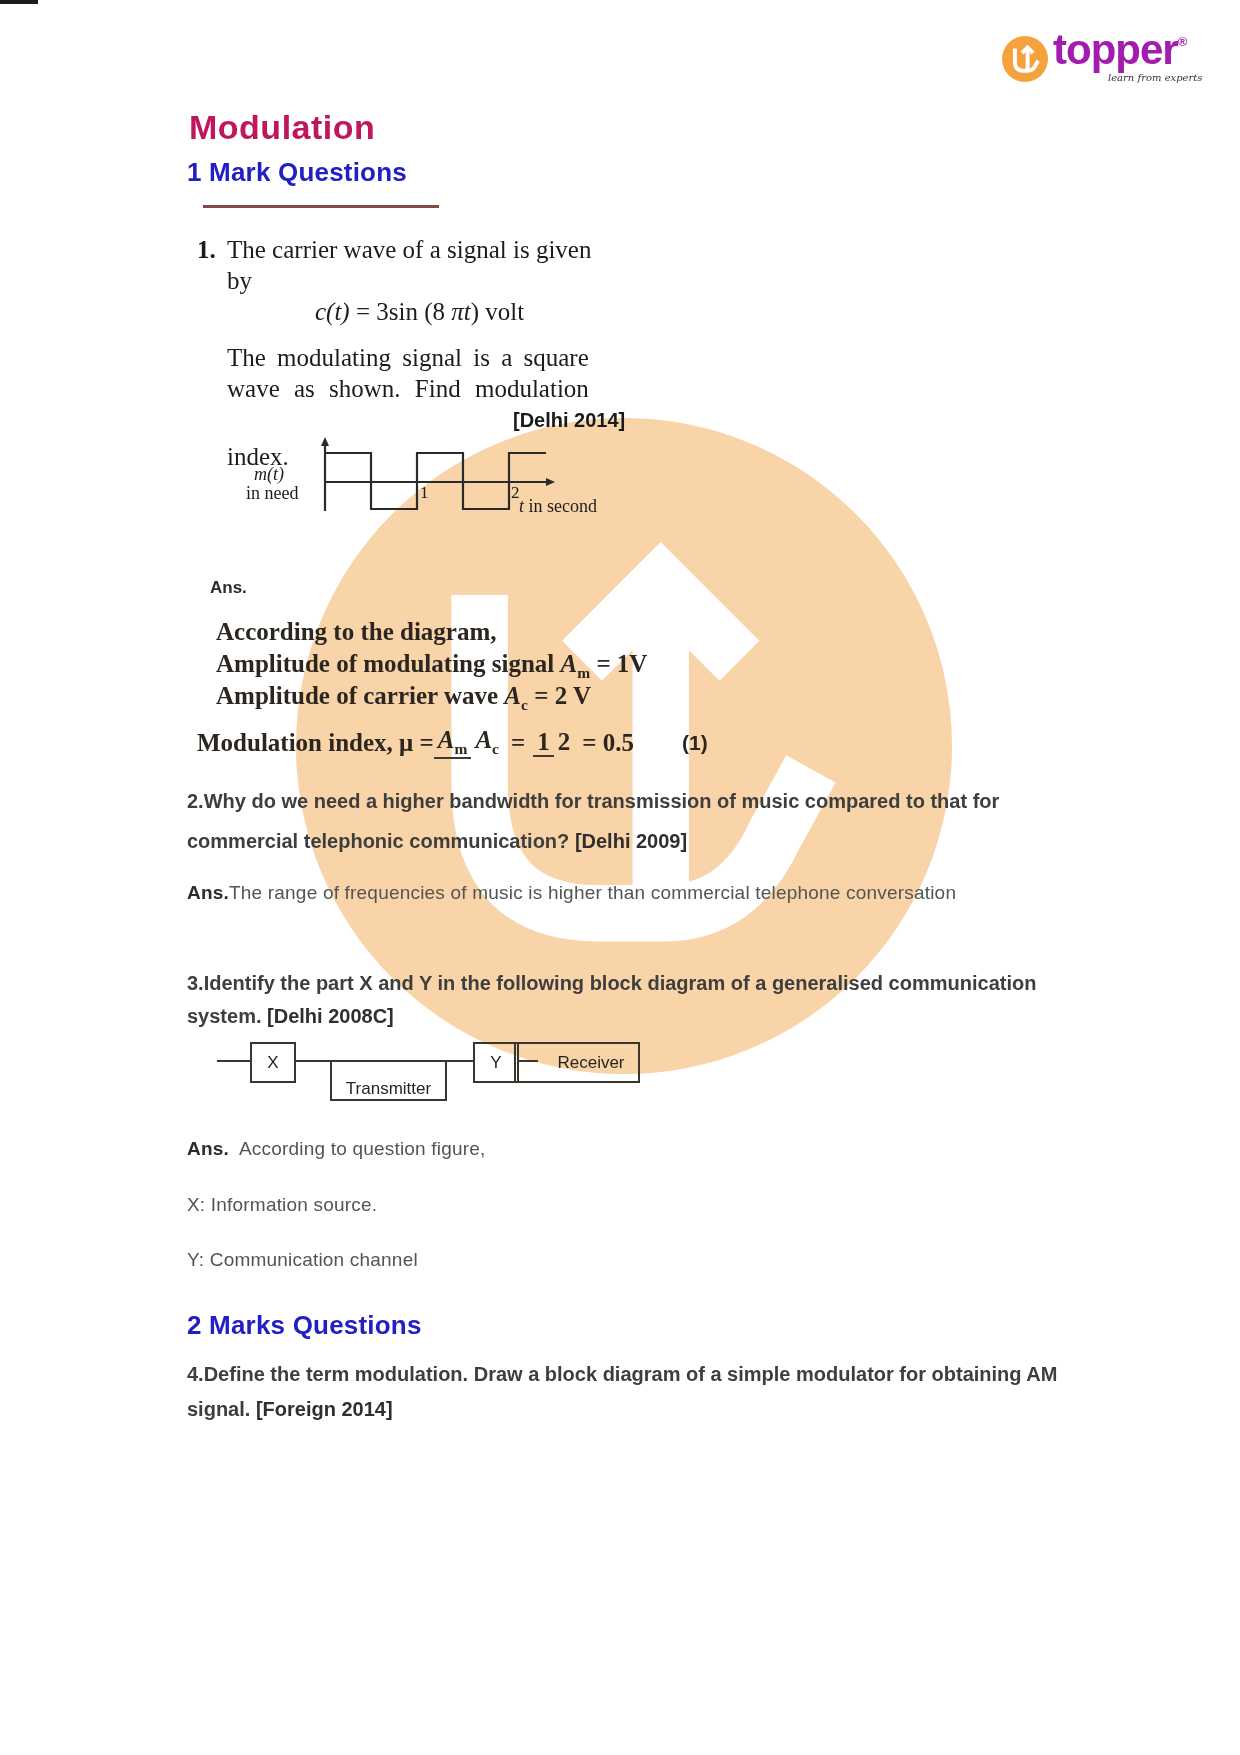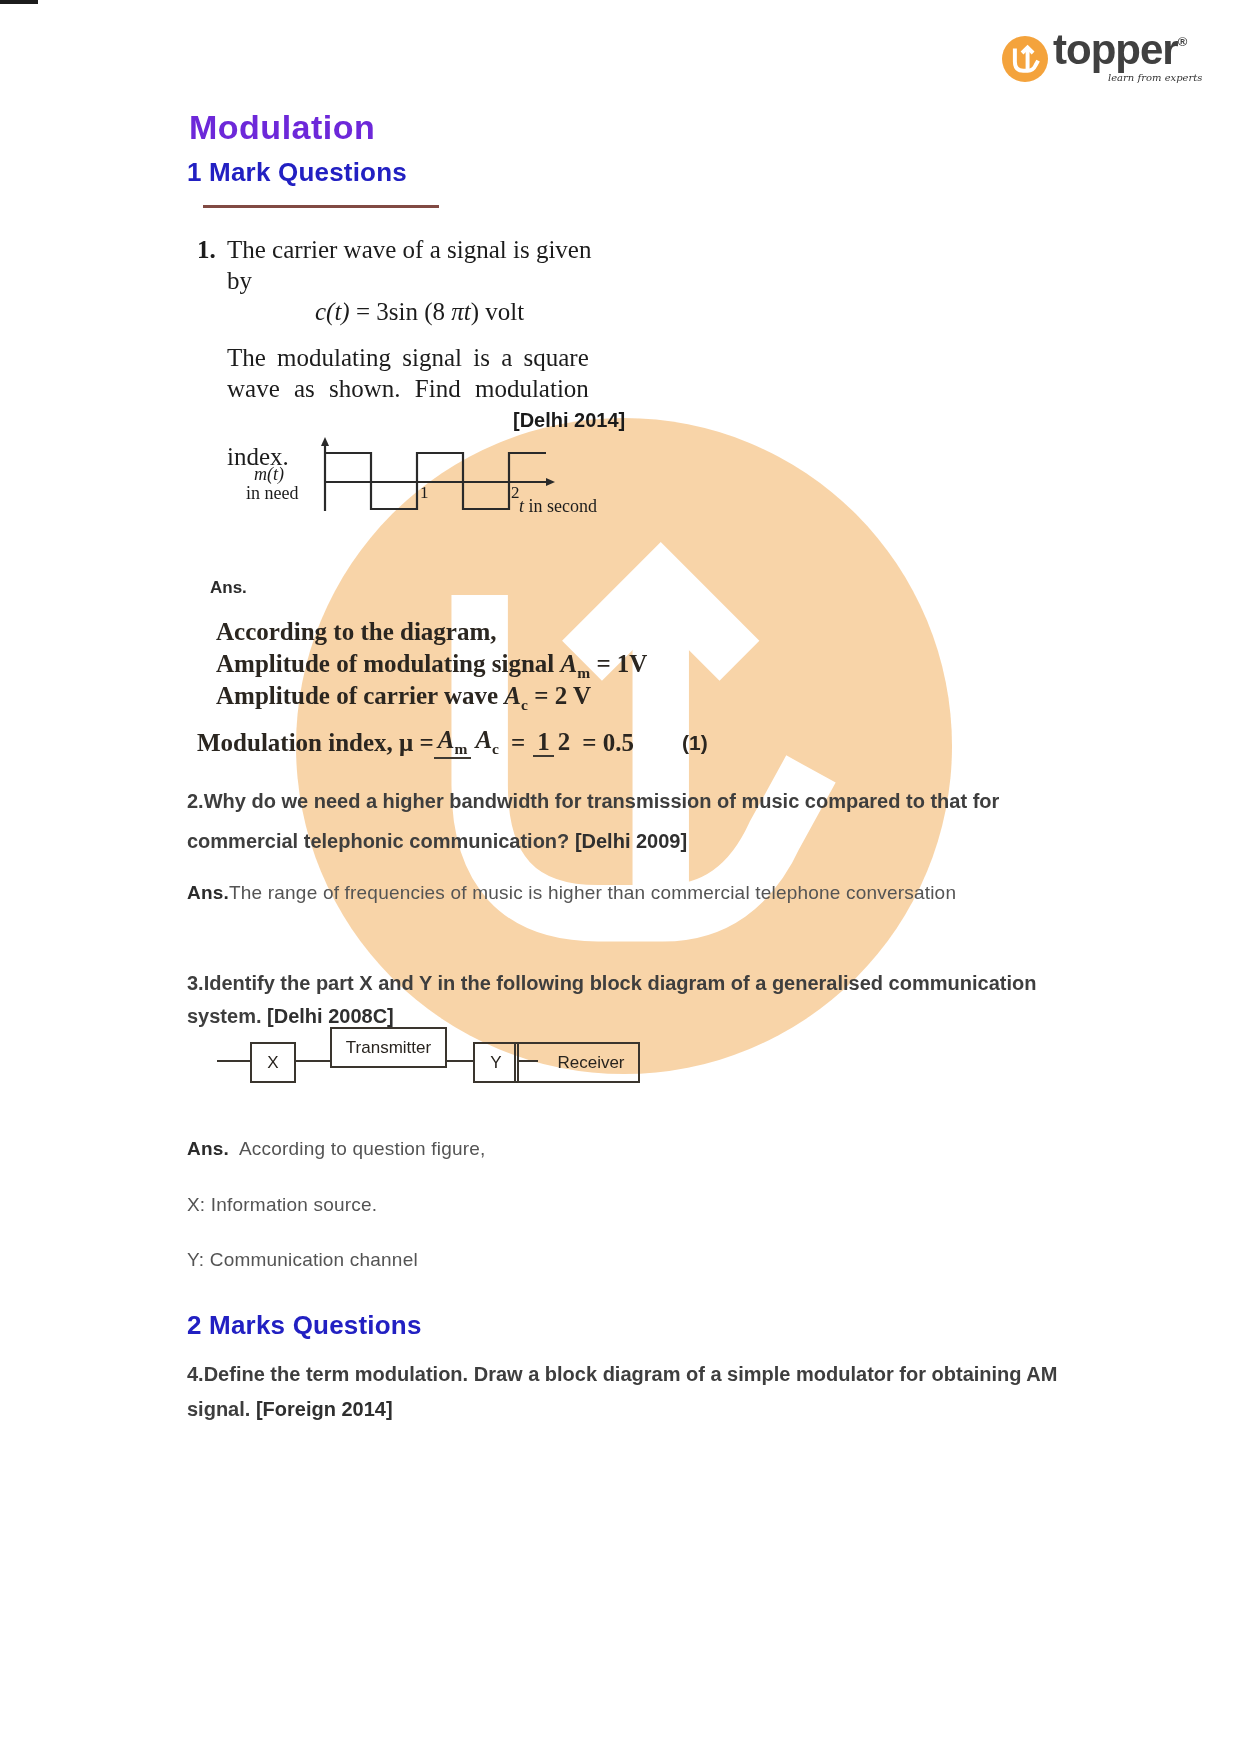--- a/index.html
+++ b/index.html
@@ -5,38 +5,38 @@
   html,body{margin:0;padding:0;background:#ffffff;}
   .page{position:relative;width:1240px;height:1755px;background:#ffffff;overflow:hidden;
         font-family:"Liberation Sans",sans-serif;}
   .abs{position:absolute;white-space:nowrap;}
   
   .serif{font-family:"Liberation Serif",serif;color:#1c1c1c;font-size:25px;}
   .serifb{font-family:"Liberation Serif",serif;color:#2b2620;font-weight:700;font-size:25px;}
   .sans{font-family:"Liberation Sans",sans-serif;}
   .it{font-style:italic;}
   
-  .title{font-size:34px;font-weight:800;color:#6d28d9;letter-spacing:.5px;}
+  .title{font-size:34px;font-weight:800;color:#be185d;letter-spacing:.5px;}
   .h-blue{font-size:26px;font-weight:800;color:#2220c2;letter-spacing:.2px;}
   
   .q{font-size:20px;font-weight:600;color:#3e3e3e;}
   .q .cite{font-weight:700;color:#2f2f2f;}
   .a{font-size:19px;font-weight:400;color:#545454;letter-spacing:.2px;}
   .a .anslbl{font-weight:700;color:#2b2b2b;}
   
   .frac{display:inline-flex;flex-direction:row;text-align:center;vertical-align:middle;line-height:1.05;}
   .frac .num{border-bottom:2px solid #3f3a33;padding:0 4px;}
   .frac .den{padding:0 4px;}
   sub{font-size:.62em;}
   
   .bdbox{position:absolute;border:2.4px solid #3a352e;display:flex;align-items:center;justify-content:center;
          font-size:17px;color:#28241f;background:transparent;}
   .bdline{position:absolute;height:2.4px;background:#3a352e;}
   
-  .logoword{font-size:42px;font-weight:800;color:#404040;letter-spacing:-1px;}
+  .logoword{font-size:42px;font-weight:800;color:#a21caf;letter-spacing:-1px;}
   .reg{font-size:13px;vertical-align:18px;font-weight:700;}
   .tagline{font-family:"DejaVu Serif",serif;font-style:italic;font-size:10px;color:#333;}
   .rule-red{position:absolute;background:#6b2a22;opacity:.85;}
   .smudge{position:absolute;background:#1c1c1c;}
 </style>
 </head>
 <body>
 
 <div class="page">
 
@@ -134,21 +134,21 @@
   <div class="abs q" style="left:187px;top:1005px;">
     <span>system.</span>
     <span class="cite">[Delhi 2008C]</span>
   </div>
 
   <div class="bdline" style="left:217px;top:1060px;width:33px;"></div>
   <div class="bdbox" style="left:250px;top:1042px;width:42px;height:37px;">
     <span>X</span>
   </div>
   <div class="bdline" style="left:294px;top:1060px;width:36px;"></div>
-  <div class="bdbox" style="left:330px;top:1027px;width:113px;height:37px;">
+  <div class="bdbox" style="left:330px;top:1060px;width:113px;height:37px;align-items:flex-end;">
     <span>Transmitter</span>
   </div>
   <div class="bdline" style="left:445px;top:1060px;width:28px;"></div>
   <div class="bdbox" style="left:473px;top:1042px;width:42px;height:37px;">
     <span>Y</span>
   </div>
   <div class="bdline" style="left:517px;top:1060px;width:21px;"></div>
   <div class="bdbox" style="left:514px;top:1042px;width:94px;height:37px;padding-left:28px;">
     <span>Receiver</span>
   </div>

